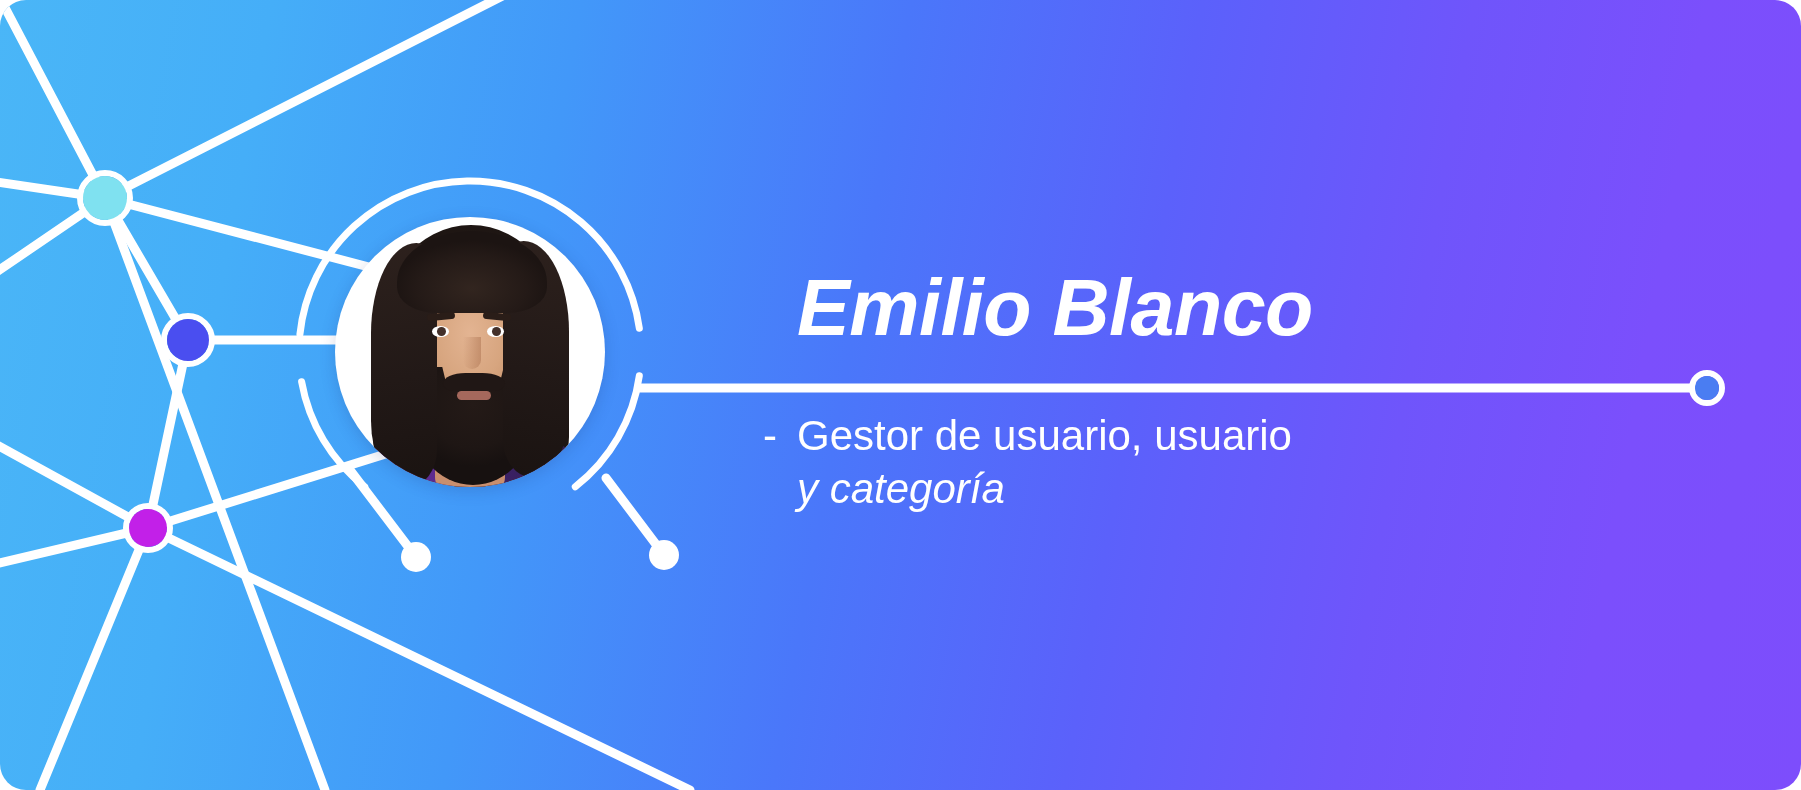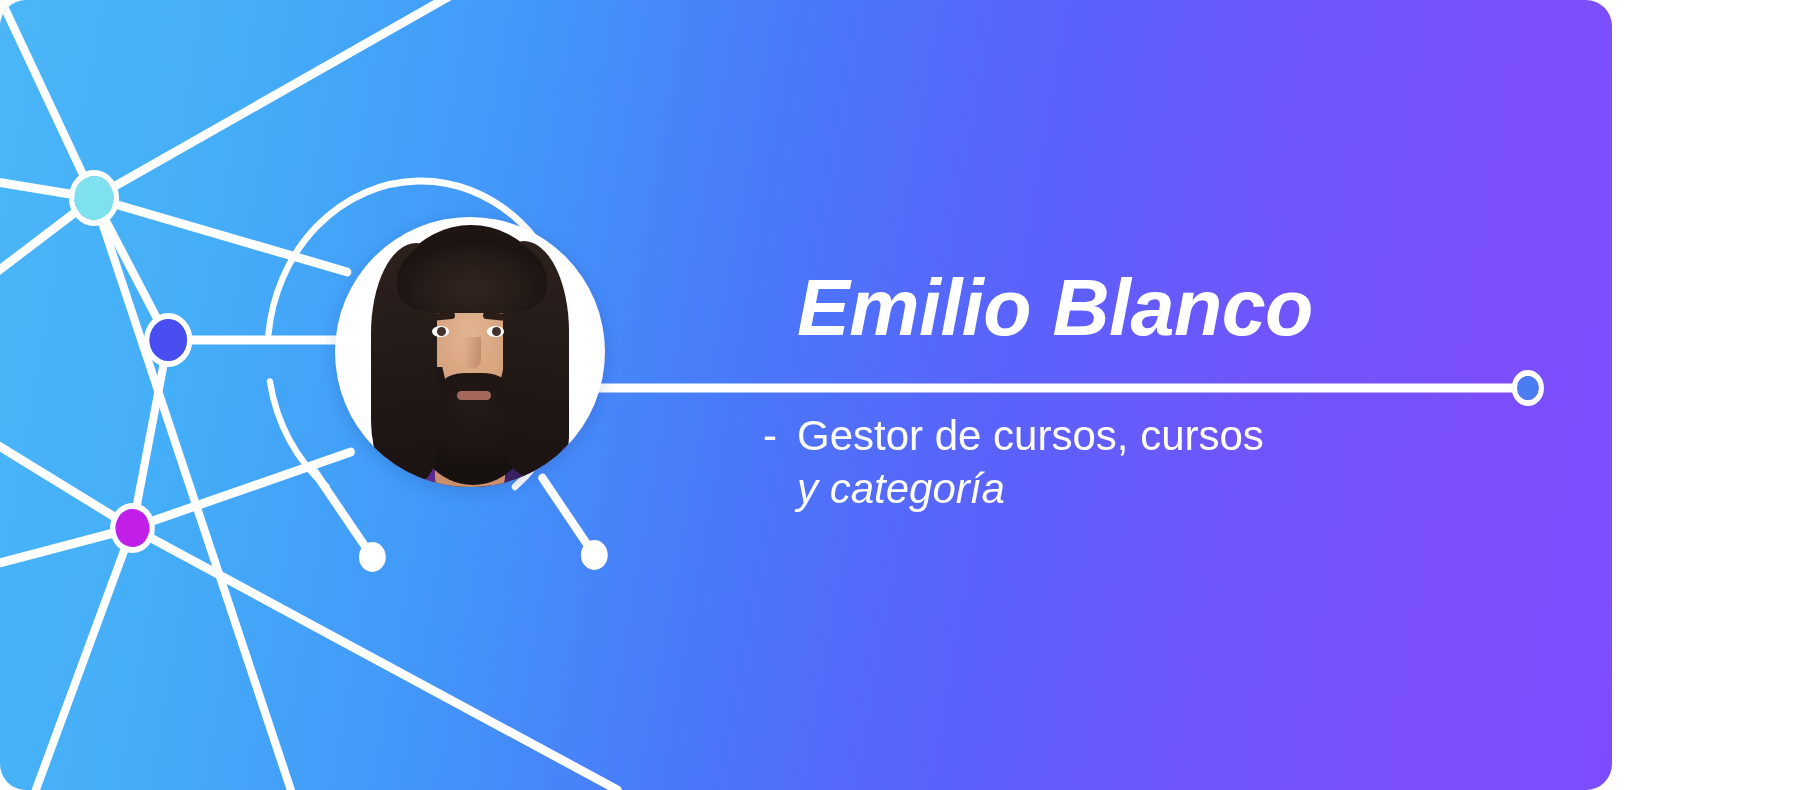--- a/index.html
+++ b/index.html
@@ -5,21 +5,21 @@
 <style>
   html, body {
     margin: 0;
     padding: 0;
     background: #ffffff;
     font-family: "Liberation Sans", sans-serif;
   }
 
   #banner {
     position: relative;
-    width: 1612px;
+    width: 1801px;
     height: 790px;
     overflow: hidden;
     border-radius: 26px;
     background: linear-gradient(100deg,
                 #4ab6f7 0%,
                 #45aef8 14%,
                 #4298f9 30%,
                 #4a77fa 47%,
                 #5b61fb 62%,
                 #6f55fb 76%,
@@ -270,17 +270,17 @@
         <div class="p-mustache"></div>
         <div class="p-mouth"></div>
       </div>
     </div>
   </div>
 
   <h1 class="name">Emilio Blanco</h1>
 
   <div class="role">
     <span class="dash">-</span>
-    <span class="l1">Gestor de cursos, cursos</span>
+    <span class="l1">Gestor de usuario, usuario</span>
     <span class="l2">y categoría</span>
   </div>
 
 </div>
 
 </body></html>

